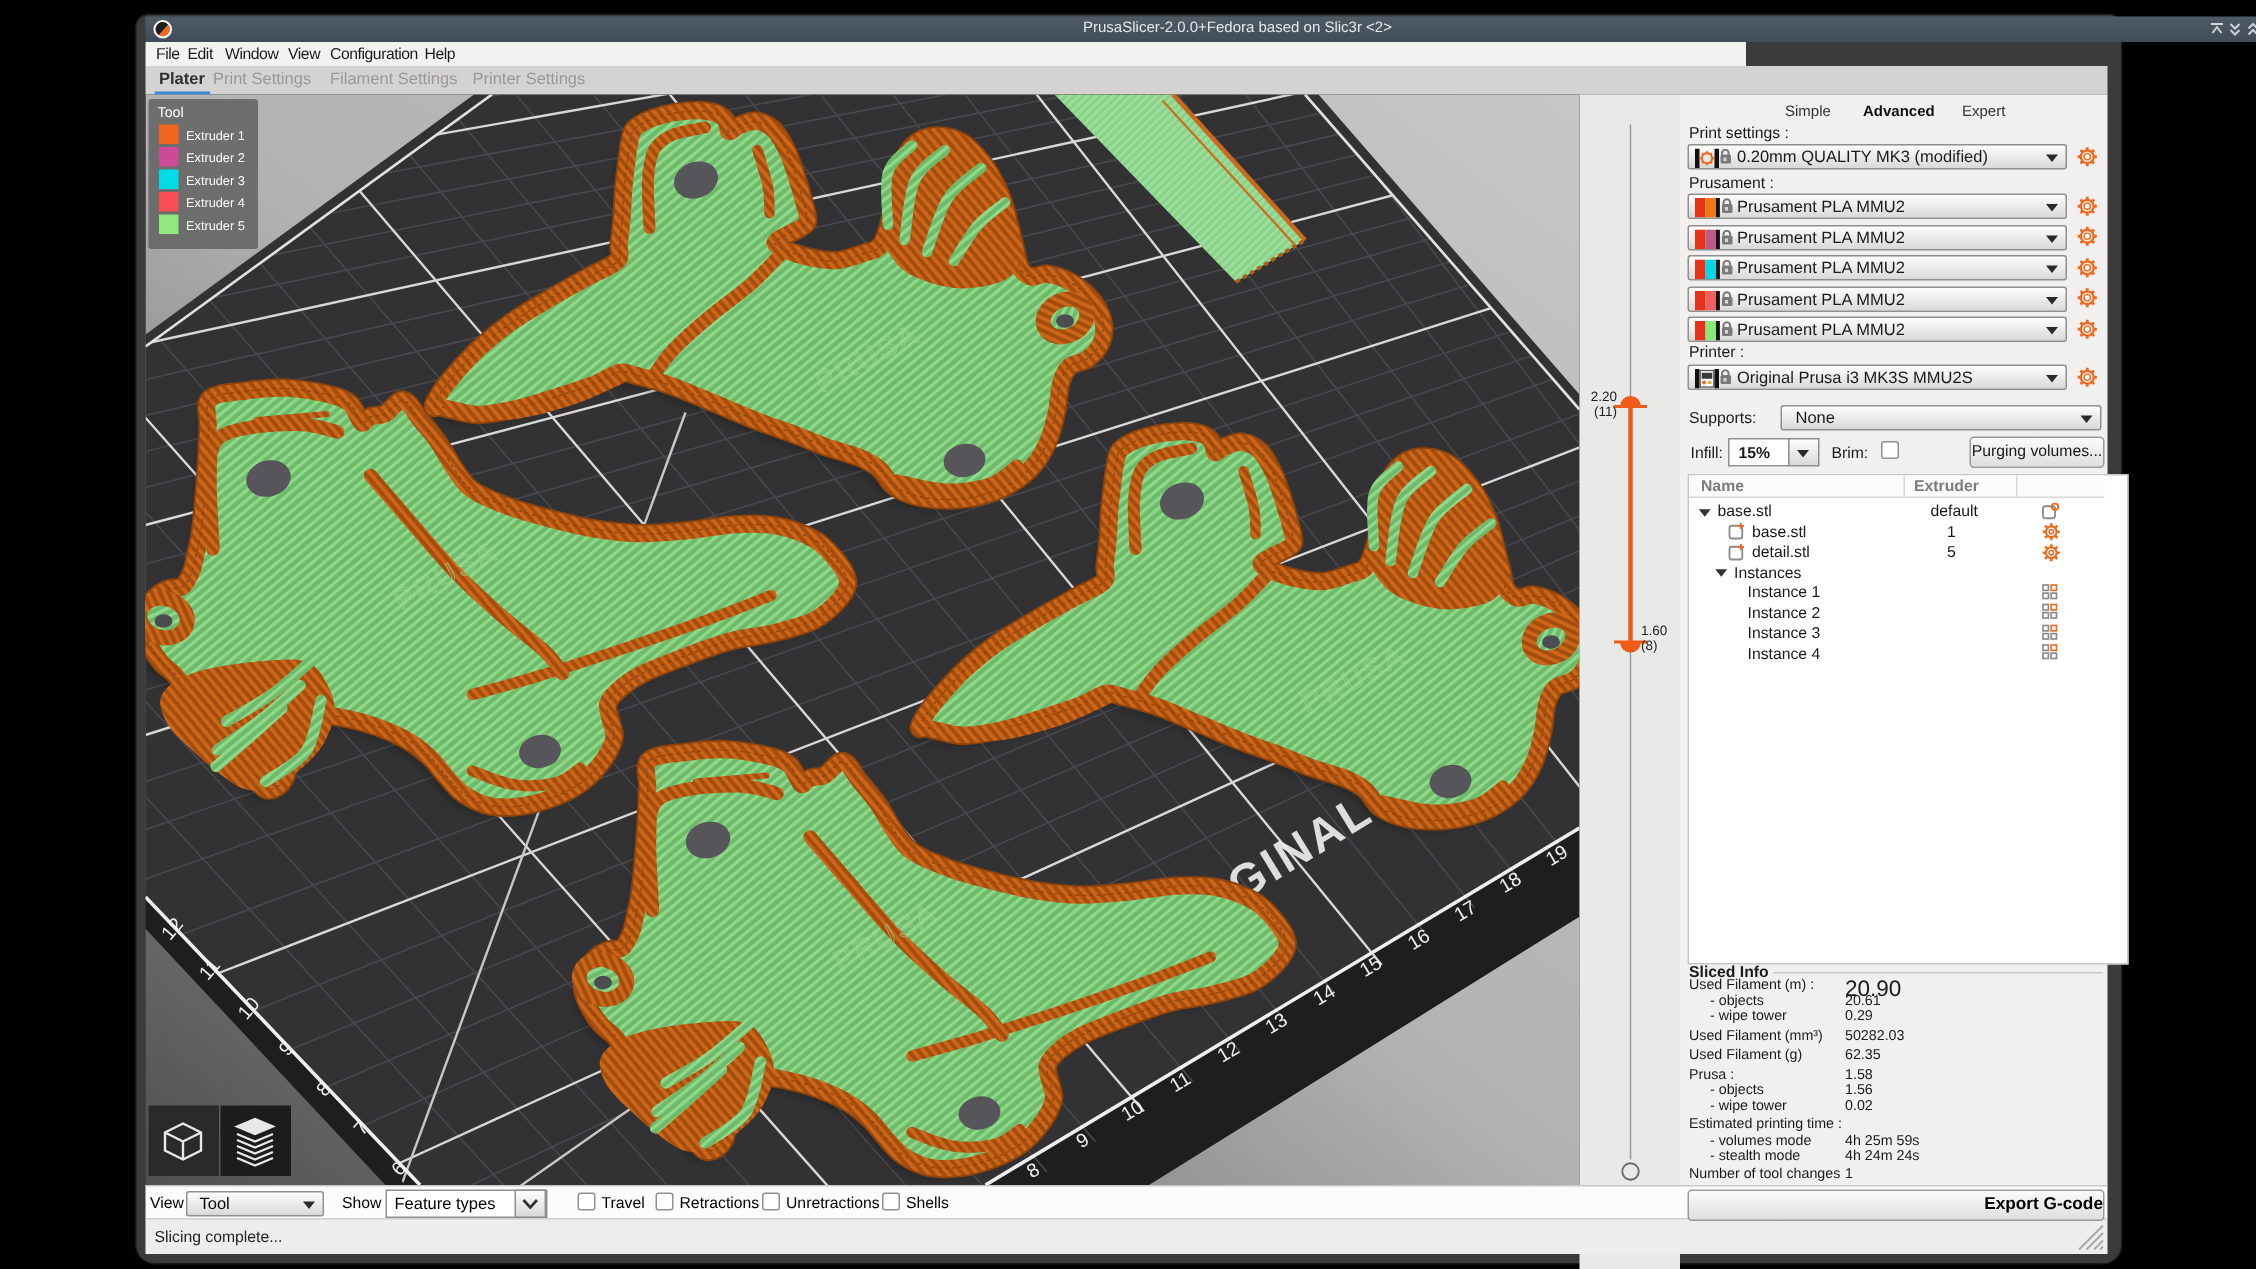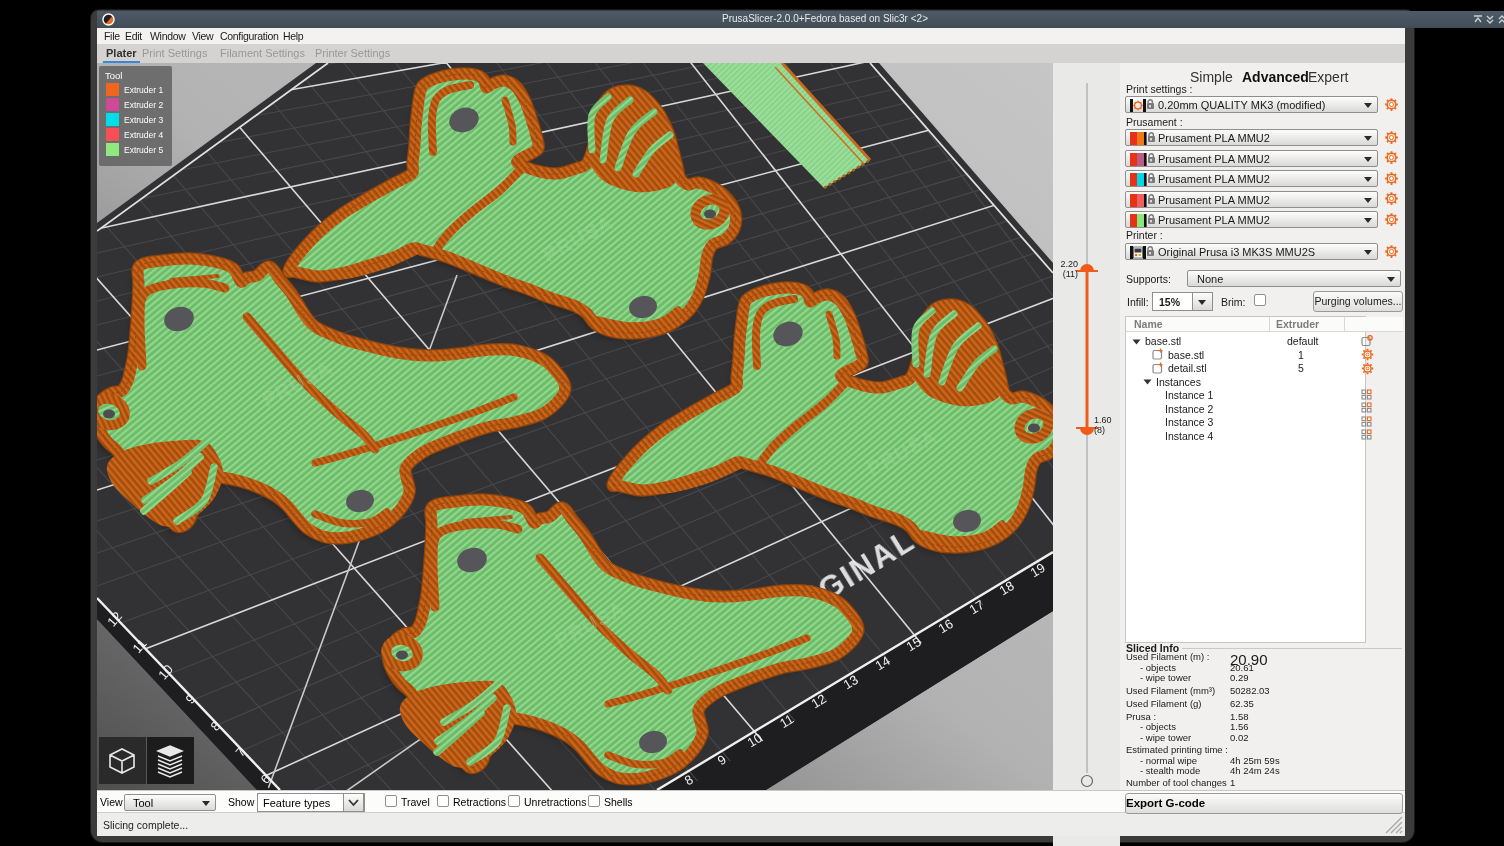--- a/index.html
+++ b/index.html
@@ -1,36 +1,36 @@
 <!DOCTYPE html>
 <html><head><meta charset="utf-8"><style>
 html,body{margin:0;padding:0;background:#000;width:1504px;height:846px;overflow:hidden}
 *{box-sizing:border-box;font-family:"Liberation Sans",sans-serif}
 #win{position:absolute;left:91px;top:10px;width:1323px;height:832px;background:#3b3b3b;border-radius:8px 8px 12px 12px;box-shadow:0 0 0 1px #1a1a1a}
 #content{position:absolute;left:6px;top:1px;width:1308px;height:825px}
 #titlebar{position:absolute;left:0;top:0;width:1456px;height:17px;background:linear-gradient(#4e5b67,#414c56);color:#e6e9ec;font-size:10px}
 #titlebar .t{position:absolute;left:0;right:0;top:2px;text-align:center}
-#menubar{position:absolute;left:0;top:17px;width:1308px;height:16px;background:#f2f2f0;font-size:10.5px;color:#1b1b1b;letter-spacing:-0.3px}
+#menubar{position:absolute;left:0;top:17px;width:1067px;height:16px;background:#f2f2f0;font-size:10.5px;color:#1b1b1b;letter-spacing:-0.3px}
 #menubar span{position:absolute;top:2px}
 #tabbar{position:absolute;left:0;top:33px;width:1308px;height:19px;background:#d5d3d1;font-size:11px}
 #tabbar span{position:absolute;top:3px}
 #vp{position:absolute;left:0;top:52px;width:956px;height:727px}
 #legend{position:absolute;left:2px;top:55px;width:73px;height:100px;background:rgba(100,100,100,.88);border-radius:2px;color:#fff}
 #legend .h{font-size:9.5px;margin:4px 0 2px 6px}
 #legend .r{position:relative;height:15px;margin-left:7px;font-size:8.5px}
 #legend .r i{position:absolute;left:0;top:0;width:13px;height:13px}
 #legend .r b{position:absolute;left:18px;top:2px;font-weight:400}
 #sliderstrip{position:absolute;left:956px;top:52px;width:67px;height:798px;background:#e9e9e7}
 #panel{position:absolute;left:1023px;top:52px;width:285px;height:727px;background:#f1f0ee;font-size:10.5px;color:#1a1a1a}
 #toolbar{position:absolute;left:0;top:779px;width:1308px;height:22px;background:#fcfcfb;border-top:1px solid #c8c8c6;font-size:10.5px}
 #statusbar{position:absolute;left:0;top:801px;width:1308px;height:24px;background:#ededeb;border-top:1px solid #cfcfcd;font-size:10.5px;color:#222}
 .combo{position:absolute;height:17px;border:1px solid #8f8f8d;border-radius:2px;background:linear-gradient(#fdfdfc,#d9d9d7);font-size:11px}
 .combo .tx{position:absolute;left:24px;top:2px;white-space:nowrap;font-size:11px}
 .combo .arr{position:absolute;right:5px;top:6px;width:0;height:0;border:4px solid transparent;border-top:5px solid #2a2a2a}
-.modeb{font-size:14px}
+.modeb{font-size:10px}
 .lab{position:absolute;white-space:nowrap}
 .gearbtn{position:absolute;width:15px;height:15px}
 .chk{position:absolute;width:12px;height:12px;background:#fff;border:1px solid #909090;border-radius:2px}
 </style></head><body>
 <div id="win">
     <div id="content">
 <div id="titlebar">
  <svg style="position:absolute;left:5px;top:2px" width="13" height="13">
           <circle cx="6.5" cy="6.5" r="6.2" fill="#fff"></circle>
           <circle cx="6.5" cy="6.5" r="4.8" fill="#ec6b23"></circle>
@@ -442,21 +442,21 @@
         <span class="lab" style="left:7px;top:233px">Infill:</span>
         <div style="position:absolute;left:32px;top:229px;width:41px;height:19px;background:#fff;border:1px solid #8f8f8d">
           <span style="position:absolute;left:6px;top:3px;font-weight:700">15%</span>
         </div>
         <div style="position:absolute;left:72px;top:229px;width:21px;height:19px;background:linear-gradient(#fdfdfc,#d9d9d7);border:1px solid #8f8f8d">
           <i style="position:absolute;left:5px;top:7px;width:0;height:0;border:4.5px solid transparent;border-top:5.5px solid #2a2a2a"></i>
         </div>
         <span class="lab" style="left:101px;top:233px">Brim:</span>
         <i class="chk" style="left:134px;top:231px"></i>
         <div style="position:absolute;left:193px;top:228px;width:90px;height:21px;background:linear-gradient(#fbfbfa,#dededd);border:1px solid #9a9a98;border-radius:3px;text-align:center;font-size:10.5px"><span style="position:relative;top:3px">Purging volumes...</span></div>
-        <div style="position:absolute;left:5px;top:253px;width:241px;height:327px;background:#fff;border:1px solid #c6c6c4">
+        <div style="position:absolute;left:5px;top:253px;width:294px;height:327px;background:#fff;border:1px solid #c6c6c4">
           <div style="position:absolute;left:0;top:0;width:277px;height:15px;background:#fbfbfa;border-bottom:1px solid #d8d8d6;color:#7c7c7a;font-weight:700;font-size:10.5px">
             <span style="position:absolute;left:8px;top:1px">Name</span>
             <span style="position:absolute;left:150px;top:1px">Extruder</span>
           </div>
           <i style="position:absolute;left:143px;top:0;width:1px;height:15px;background:#d8d8d6"></i>
           <i style="position:absolute;left:218px;top:0;width:1px;height:15px;background:#d8d8d6"></i>
           <svg style="position:absolute;left:6px;top:20px" width="9" height="9">
             <path d="M0.5 2.5h8L4.5 7.5z" fill="#333"></path>
           </svg>
           <span style="position:absolute;left:19px;top:18px">base.stl</span>
@@ -548,21 +548,21 @@
         <span class="lab" style="left:110px;top:622px;font-size:9.5px">50282.03</span>
         <span class="lab" style="left:6px;top:635px;font-size:9.5px">Used Filament (g)</span>
         <span class="lab" style="left:110px;top:635px;font-size:9.5px">62.35</span>
         <span class="lab" style="left:6px;top:648px;font-size:9.5px">Prusa :</span>
         <span class="lab" style="left:110px;top:648px;font-size:9.5px">1.58</span>
         <span class="lab" style="left:20px;top:658px;font-size:9.5px">- objects</span>
         <span class="lab" style="left:110px;top:658px;font-size:9.5px">1.56</span>
         <span class="lab" style="left:20px;top:668.5px;font-size:9.5px">- wipe tower</span>
         <span class="lab" style="left:110px;top:668.5px;font-size:9.5px">0.02</span>
         <span class="lab" style="left:6px;top:681px;font-size:9.5px">Estimated printing time :</span>
-        <span class="lab" style="left:20px;top:691.5px;font-size:9.5px">- normal wipe</span>
+        <span class="lab" style="left:20px;top:691.5px;font-size:9.5px">- volumes mode</span>
         <span class="lab" style="left:110px;top:691.5px;font-size:9.5px">4h 25m 59s</span>
         <span class="lab" style="left:20px;top:701.5px;font-size:9.5px">- stealth mode</span>
         <span class="lab" style="left:110px;top:701.5px;font-size:9.5px">4h 24m 24s</span>
         <span class="lab" style="left:6px;top:714px;font-size:9.5px">Number of tool changes</span>
         <span class="lab" style="left:110px;top:714px;font-size:9.5px">1</span>
       </div>
 <div id="toolbar">
  <span class="lab" style="left:3px;top:5px">View</span>
  <div class="combo" style="left:27px;top:3px;width:92px">
           <span class="tx" style="left:8px">Tool</span>
@@ -583,15 +583,15 @@
         <span class="lab" style="left:427px;top:5px">Unretractions</span>
  <i class="chk" style="left:491px;top:4px"></i>
         <span class="lab" style="left:507px;top:5px">Shells</span>
 </div>
 <div id="statusbar">
         <span style="position:absolute;left:6px;top:6px">Slicing complete...</span>
 <svg style="position:absolute;right:2px;bottom:2px" width="20" height="20">
           <path d="M19 3L3 19M19 8L8 19M19 13L13 19M19 17l-2 2" stroke="#aaa" stroke-width="1.4"></path>
         </svg>
 </div>
-<div style="position:absolute;left:1028px;top:782px;width:278px;height:21px;background:linear-gradient(#fbfbfa,#dededd);border:1px solid #9a9a98;border-radius:3px;text-align:left;font-weight:700;font-size:11.5px;z-index:5"><span style="position:relative;top:3px">Export G-code</span></div>
+<div style="position:absolute;left:1028px;top:782px;width:278px;height:21px;background:linear-gradient(#fbfbfa,#dededd);border:1px solid #9a9a98;border-radius:3px;text-align:right;font-weight:700;font-size:11.5px;z-index:5"><span style="position:relative;top:3px">Export G-code</span></div>
     </div>
   </div>
 
 </body></html>

